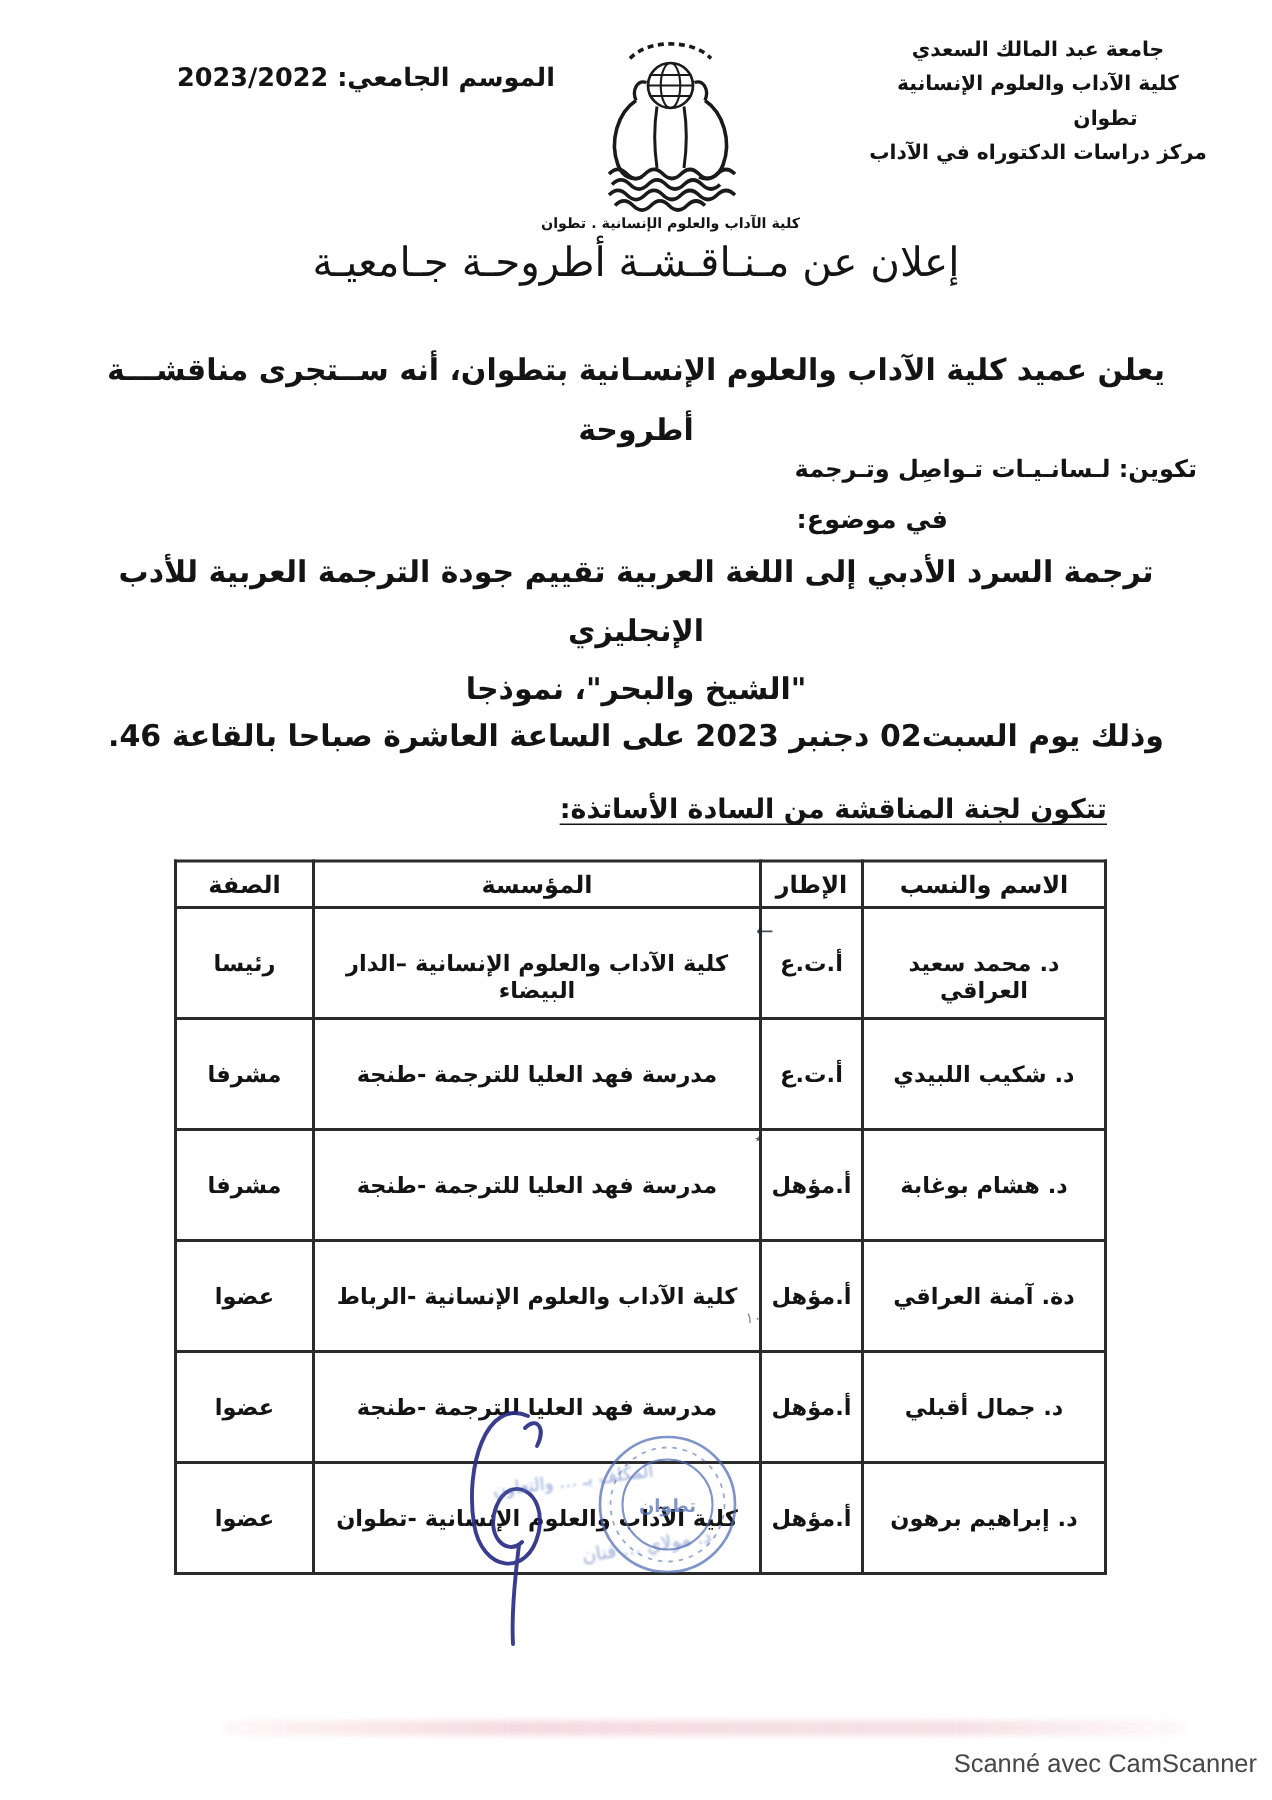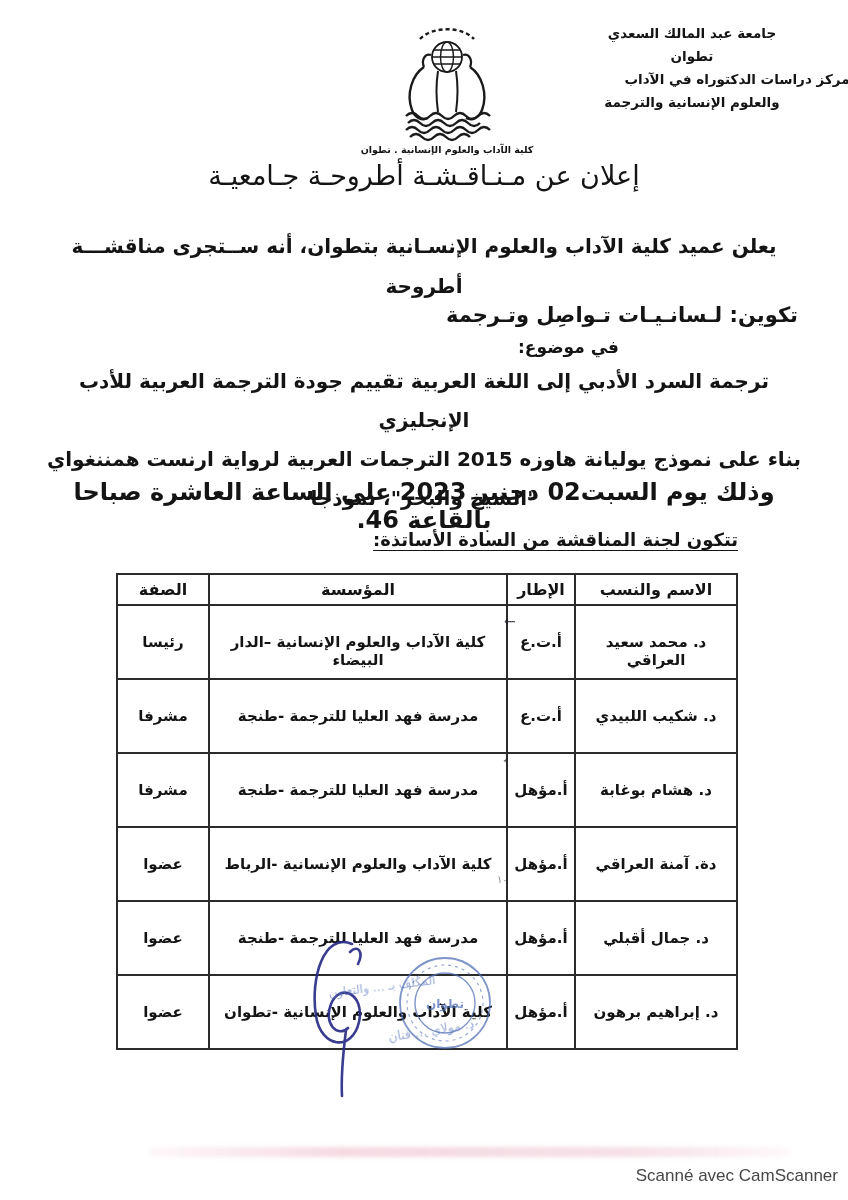--- a/index.html
+++ b/index.html
@@ -14,26 +14,26 @@
   .logo svg{display:block;margin:0 auto;}
   .logo-caption{font-size:9.5px;font-weight:bold;margin-top:2px;letter-spacing:.5px;}
   .uni-block{position:absolute;right:6px;top:22px;width:300px;text-align:center;
     font-size:13.5px;font-weight:bold;line-height:23px;direction:rtl;}
   .uni-line:nth-child(3){transform:translateX(45px);}
   
   .title{position:absolute;top:160px;left:0;width:100%;margin:0;text-align:center;
     font-size:27px;font-weight:normal;letter-spacing:1px;}
   .intro{position:absolute;top:226px;left:50px;right:50px;text-align:center;
     font-size:20px;font-weight:bold;line-height:40px;}
-  .formation{position:absolute;right:50px;top:303px;font-size:21px;font-weight:bold;letter-spacing:1.5px;}
-  .subject-label{position:absolute;right:229px;top:337px;font-size:17px;font-weight:bold;}
+  .formation{position:absolute;right:50px;top:303px;font-size:16px;font-weight:bold;letter-spacing:1.5px;}
+  .subject-label{position:absolute;right:216px;top:337px;font-size:17px;font-weight:bold;}
   .subject{position:absolute;top:362px;left:40px;right:40px;text-align:center;
     font-size:20px;font-weight:bold;line-height:39px;}
   .date-line{position:absolute;top:478px;left:40px;right:40px;text-align:center;
-    font-size:24px;font-weight:bold;}
+    font-size:20px;font-weight:bold;}
   .committee-heading{position:absolute;right:110px;top:529px;font-size:18px;font-weight:bold;
     text-decoration:underline;text-underline-offset:4px;}
   
   table.committee{position:absolute;right:110px;top:573px;border-collapse:collapse;
     table-layout:fixed;width:620px;direction:rtl;}
   table.committee th,table.committee td{
     border:2px solid #2b2b2b;text-align:center;font-weight:bold;padding:0 4px;}
   table.committee th{height:29px;font-size:16px;}
   table.committee td{height:45px;font-size:15px;vertical-align:top;padding-top:27px;}
   
@@ -51,20 +51,21 @@
     background:linear-gradient(90deg,rgba(235,170,185,.10),rgba(221,120,150,.28) 30%,rgba(210,110,140,.22) 75%,rgba(235,170,185,.08));
     filter:blur(2px);}
   .credit{position:absolute;right:10px;top:1166px;font-size:17px;color:#474747;
     direction:ltr;font-family:"Liberation Sans",sans-serif;}
 </style>
 </head>
 <body>
 
 <div class="page">
 
+  <div class="year">الموسم الجامعي: 2023/2022</div>
 
   <div class="logo">
     <svg width="150" height="120" viewBox="0 0 150 120">
       <g fill="none" stroke="#1a1a1a">
         <path d="M48 17 C60 4 90 4 102 17" stroke-width="2.4" stroke-dasharray="4 3"></path>
         <circle cx="75" cy="35" r="15" stroke-width="1.8"></circle>
         <ellipse cx="75" cy="35" rx="6.5" ry="15" stroke-width="1.4"></ellipse>
         <path d="M61 28 H89 M60 35 H90 M61 42 H89" stroke-width="1.4"></path>
         <path d="M52 45 C40 53 34 72 40 88 C43 96 50 99 56 96" stroke-width="2.4"></path>
         <path d="M52 45 C49 38 53 31 59 33" stroke-width="2.2"></path>
@@ -76,37 +77,36 @@
         <path d="M36 101 q6 -6 12 0 t12 0 t12 0 t12 0 t12 0 t12 0" stroke-width="2.4"></path>
         <path d="M34 108 q6 -6 12 0 t12 0 t12 0 t12 0 t12 0 t12 0 t12 0" stroke-width="2.4"></path>
         <path d="M38 115 q6 -6 12 0 t12 0 t12 0 t12 0 t12 0" stroke-width="2.4"></path>
       </g>
     </svg>
     <div class="logo-caption">كلية الآداب والعلوم الإنسانية . تطوان</div>
   </div>
 
   <div class="uni-block">
     <div class="uni-line">جامعة عبد المالك السعدي</div>
+    <div class="uni-line">كلية الآداب والعلوم الإنسانية</div>
     <div class="uni-line">تطوان</div>
     <div class="uni-line">مركز دراسات الدكتوراه في الآداب</div>
-    <div class="uni-line">والعلوم الإنسانية والترجمة</div>
   </div>
 
   <h1 class="title">إعلان عن مـنـاقـشـة أطروحـة جـامعيـة</h1>
 
   <div class="intro">
     <div>يعلن عميد كلية الآداب والعلوم الإنسـانية بتطوان، أنه ســتجرى مناقشـــة أطروحة</div>
   </div>
 
   <div class="formation">تكوين: لـسانـيـات تـواصِل وتـرجمة</div>
   <div class="subject-label">في موضوع:</div>
 
   <div class="subject">
     <div>ترجمة السرد الأدبي إلى اللغة العربية تقييم جودة الترجمة العربية للأدب الإنجليزي</div>
-    <div>بناء على نموذج يوليانة هاوزه 2015 الترجمات العربية لرواية ارنست همننغواي</div>
     <div>"الشيخ والبحر"، نموذجا</div>
   </div>
 
   <div class="date-line">وذلك يوم السبت02 دجنبر 2023 على الساعة العاشرة صباحا بالقاعة 46.</div>
 
   <div class="committee-heading">تتكون لجنة المناقشة من السادة الأساتذة:</div>
 
   <table class="committee">
     <colgroup>
       <col style="width:162px">

